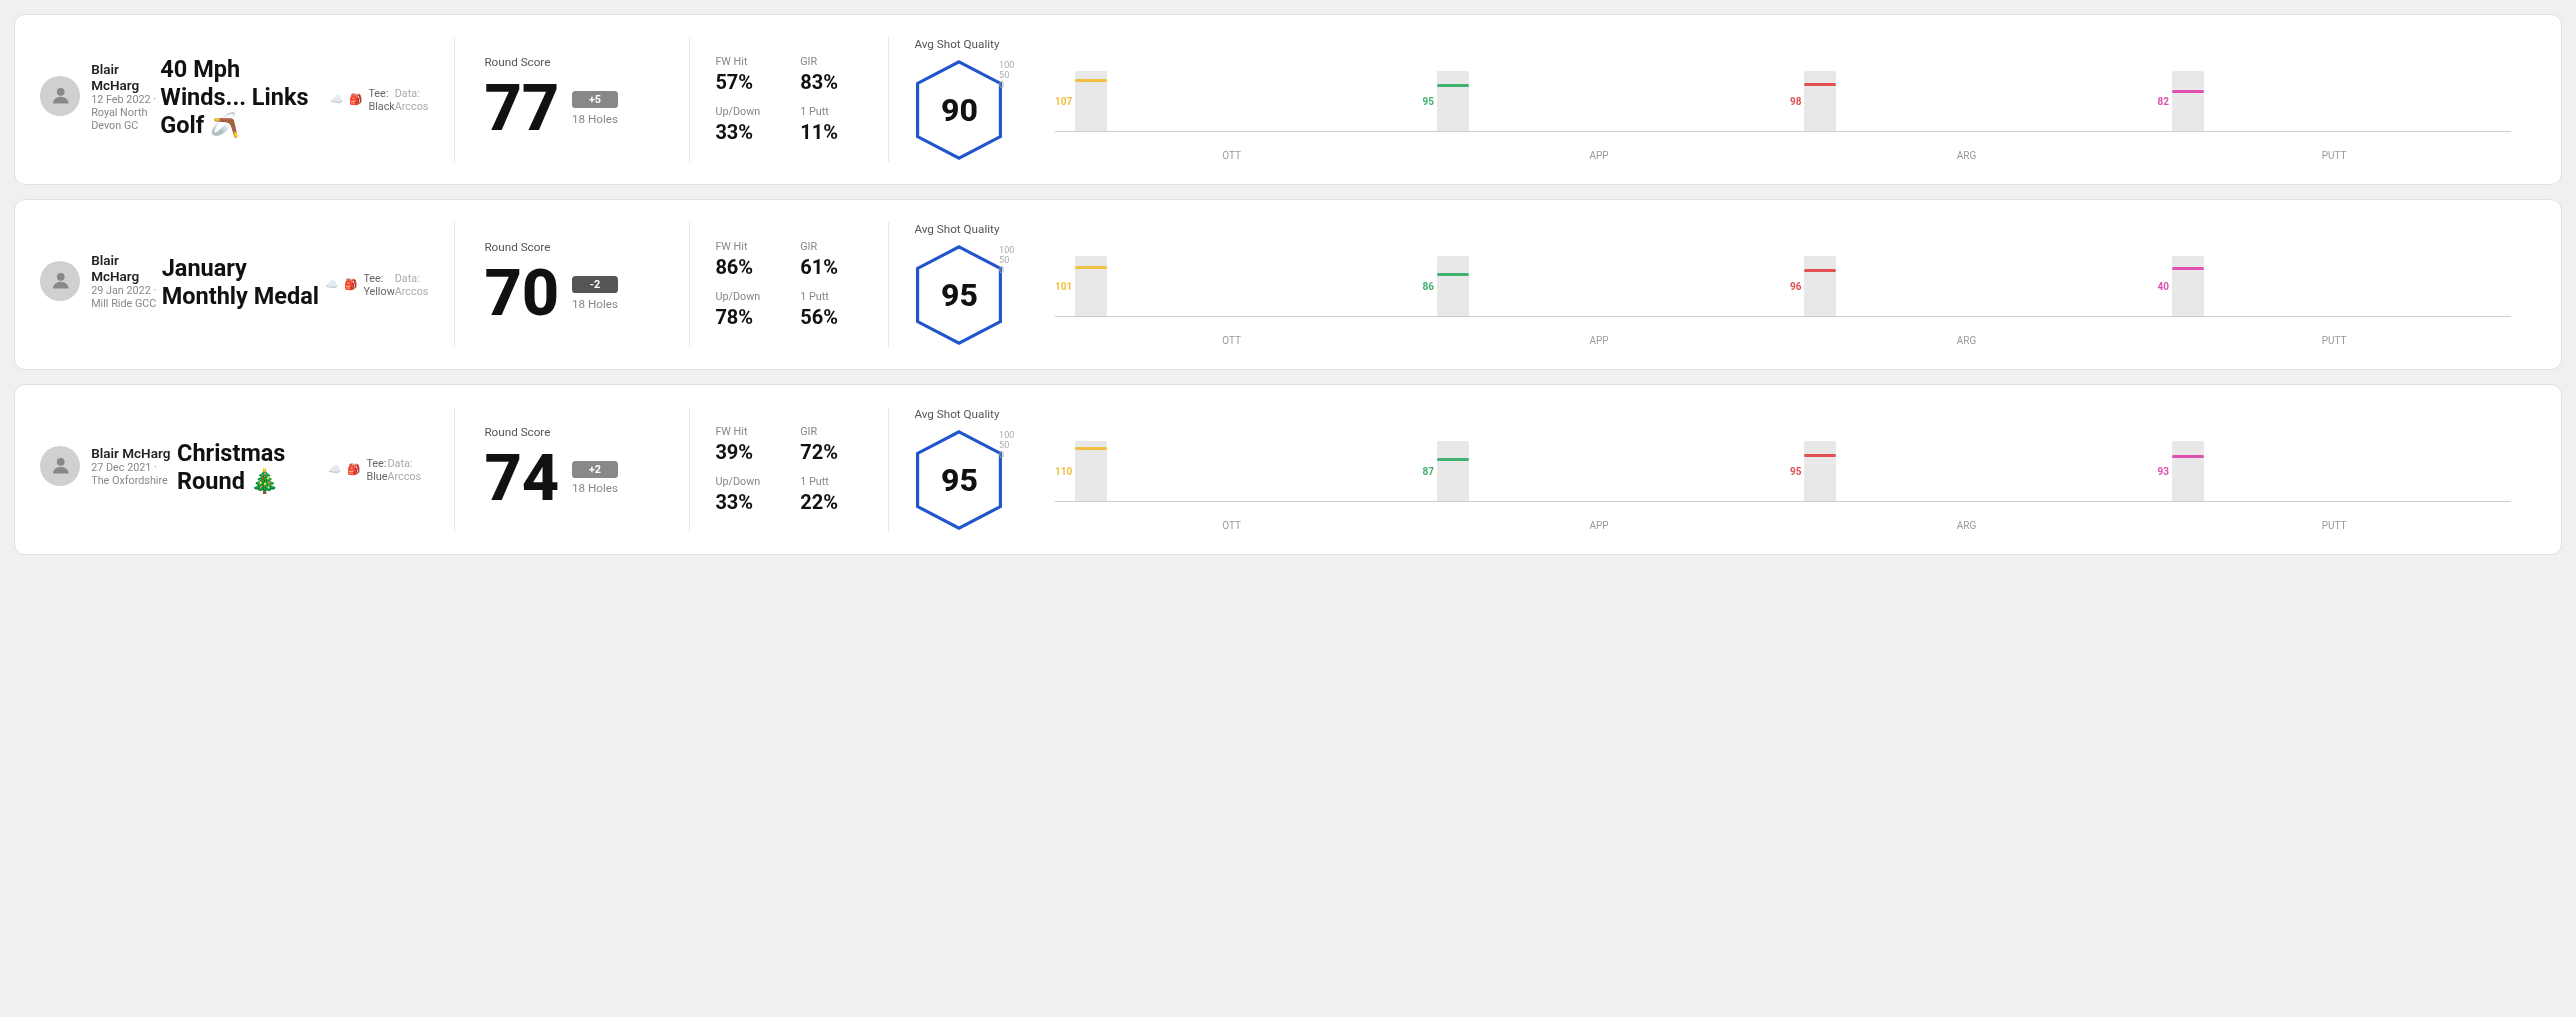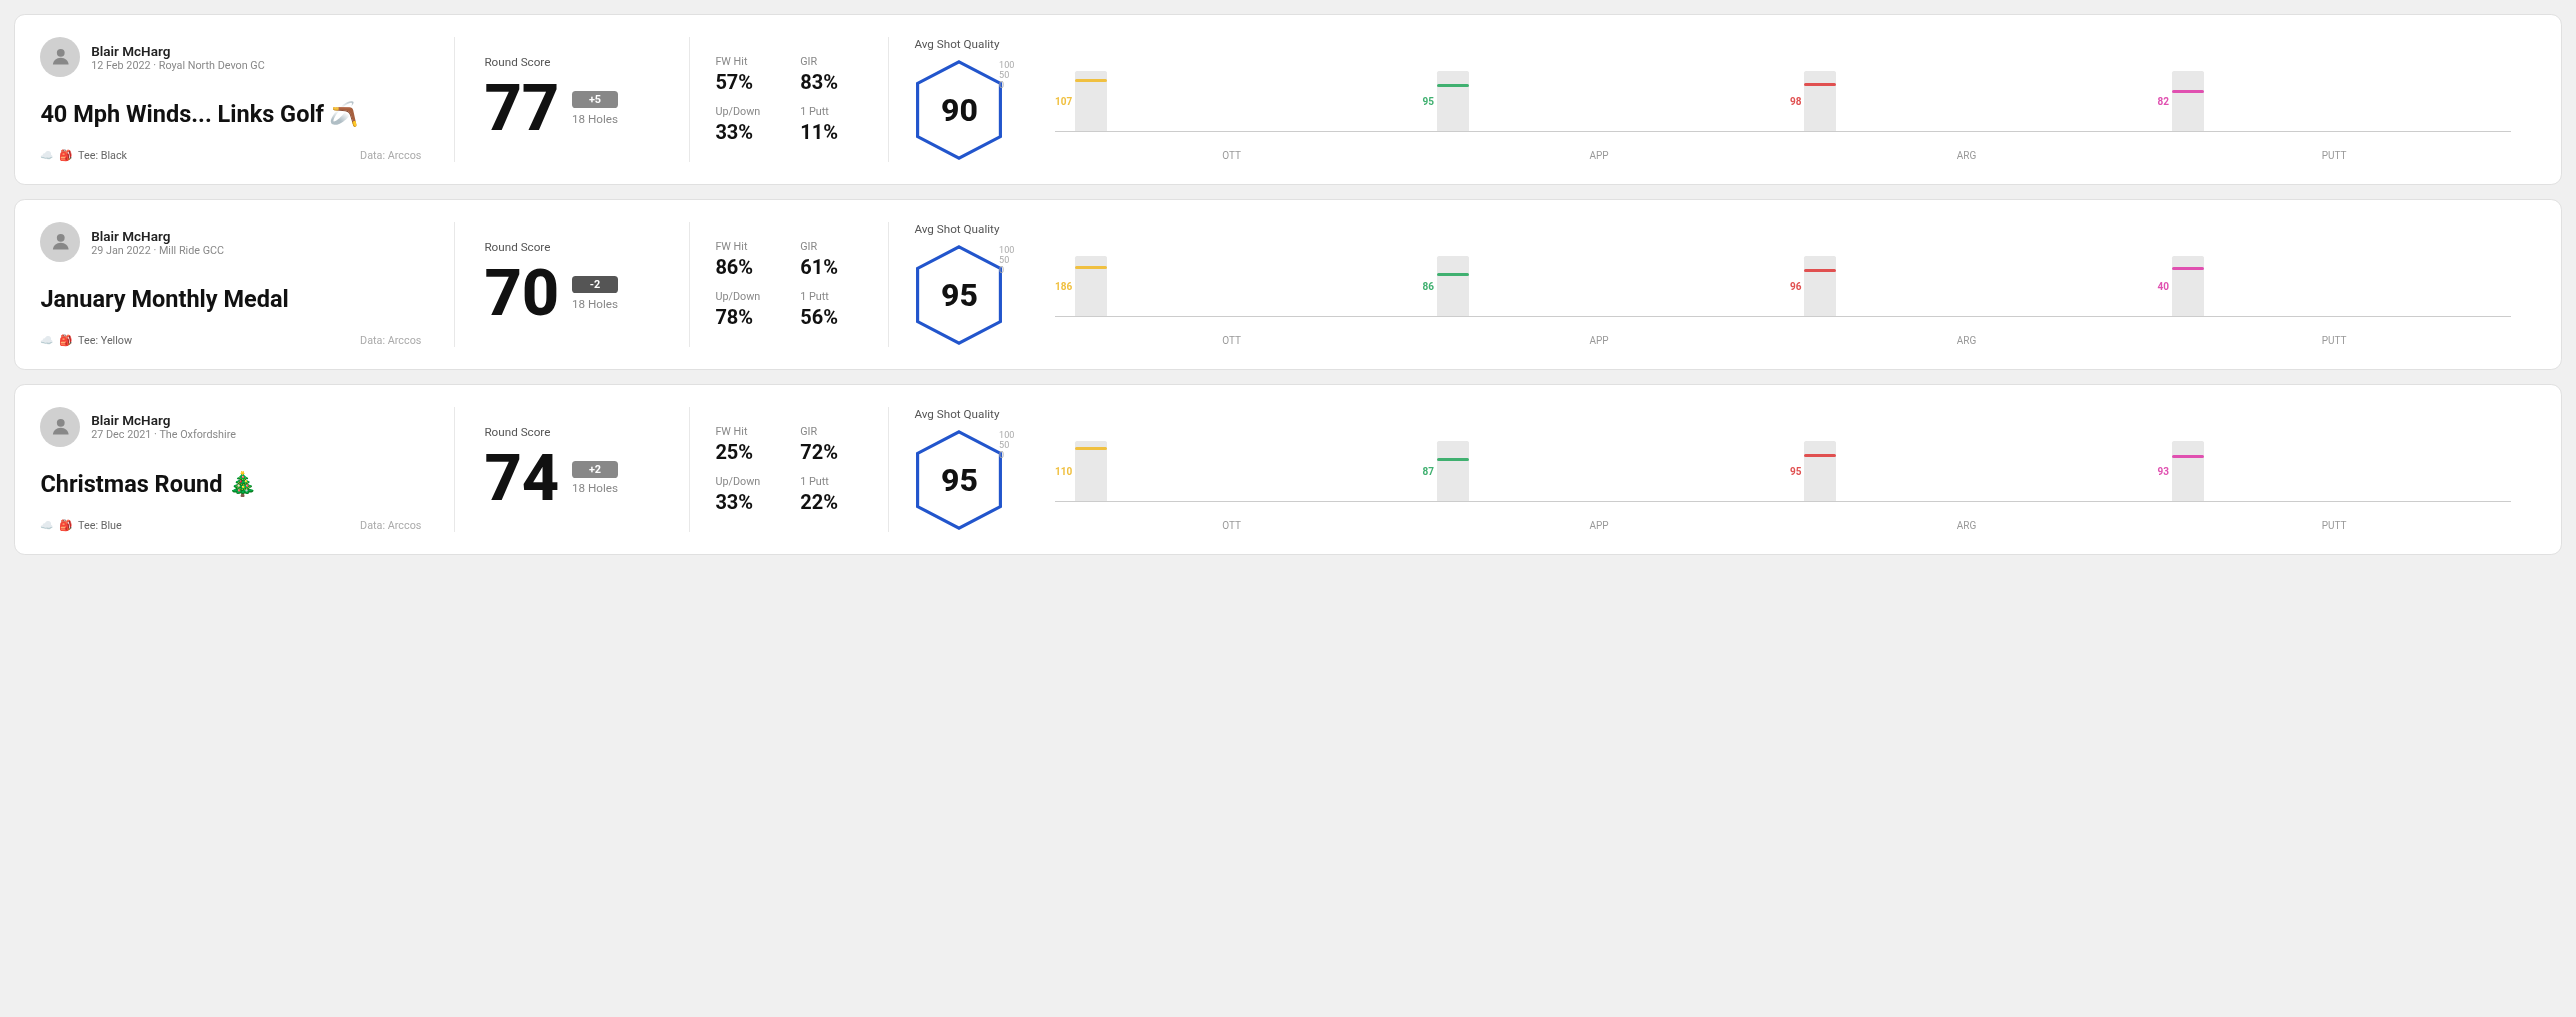--- a/index.html
+++ b/index.html
@@ -18,24 +18,24 @@
       padding: 21.7px 25px;
       display: flex;
       align-items: stretch;
       gap: 0;
     }
 
     
     .card-left {
       flex: 0 0 415px;
       display: flex;
-      flex-direction: column;
+      flex-direction: row;
       justify-content: space-between;
       border-right: 0.9px solid #e8e8e8;
-      padding-right: 33px;
+      padding-right: 26px;
     }
 
     .card-header {
       display: flex;
       align-items: center;
       gap: 10.8px;
       margin-bottom: 7.2px;
     }
 
     .avatar {
@@ -497,21 +497,21 @@
           </div>
           <div class="bar-chart">
             <div class="chart-wrapper">
               <div class="bar-y-labels">
                 <span>100</span>
                 <span>50</span>
                 <span>0</span>
               </div>
               <div class="bar-chart-bars">
                 <div class="bar-group">
-                  <div class="bar-value-label" style="color: rgb(240, 192, 64);">186</div>
+                  <div class="bar-value-label" style="color: rgb(240, 192, 64);">101</div>
                   <div class="bar-wrapper" style="height: 61px;">
                     <div class="bar-fill" style="height: 100%; background: rgb(232, 232, 232);"></div>
                     <div class="bar-line" style="background: rgb(240, 192, 64); bottom: 48px;"></div>
                   </div>
                 </div>
                 <div class="bar-group">
                   <div class="bar-value-label" style="color: rgb(64, 176, 112);">86</div>
                   <div class="bar-wrapper" style="height: 61px;">
                     <div class="bar-fill" style="height: 100%; background: rgb(232, 232, 232);"></div>
                     <div class="bar-line" style="background: rgb(64, 176, 112); bottom: 41px;"></div>
@@ -574,21 +574,21 @@
           <div class="score-details">
     <span class="score-badge badge-over">+2</span>
     <span class="holes-label">18 Holes</span>
   </div>
         </div>
       </div>
       <div class="card-stats">
     <div class="stats-grid">
       <div class="stat-item">
         <div class="stat-label">FW Hit</div>
-        <div class="stat-value">25%</div>
+        <div class="stat-value">39%</div>
       </div>
       <div class="stat-item">
         <div class="stat-label">GIR</div>
         <div class="stat-value">72%</div>
       </div>
       <div class="stat-item">
         <div class="stat-label">Up/Down</div>
         <div class="stat-value">33%</div>
       </div>
       <div class="stat-item">

